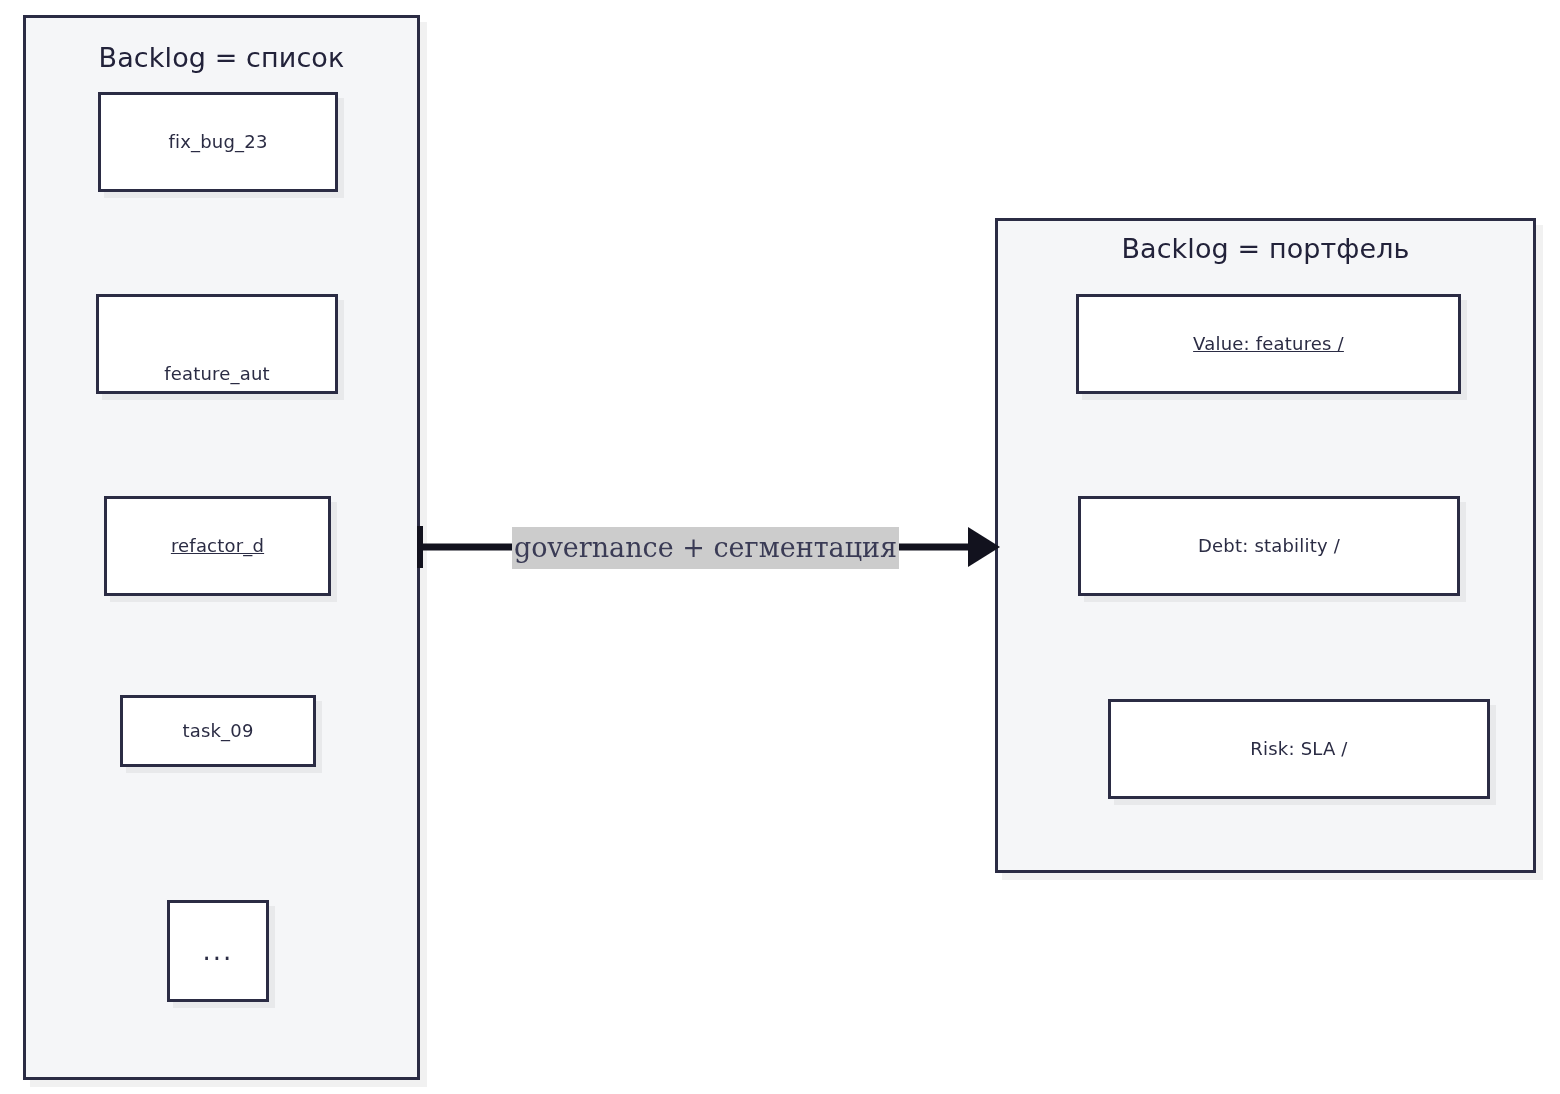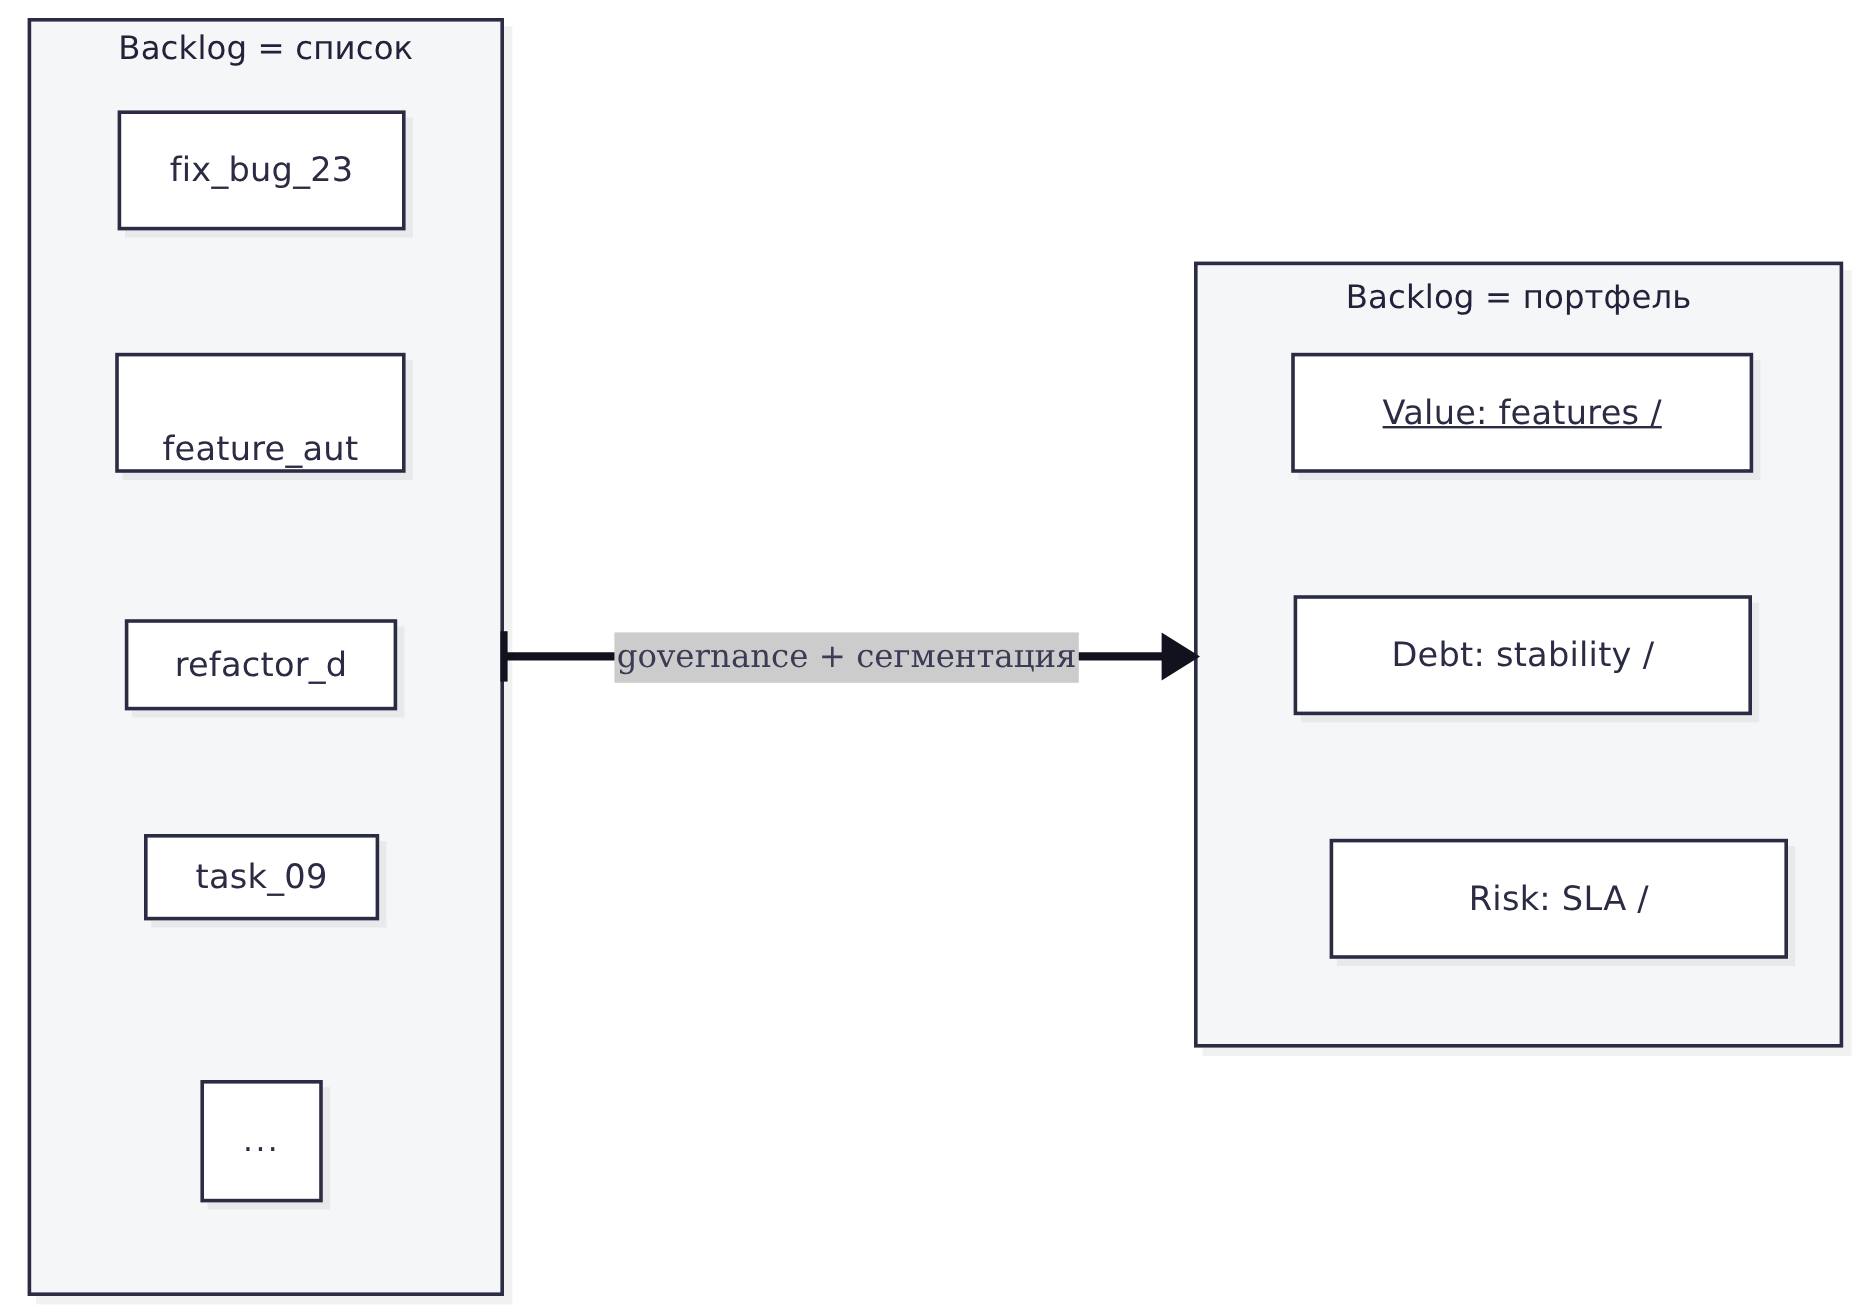--- a/index.html
+++ b/index.html
@@ -41,21 +41,21 @@
     white-space: nowrap;
   }
 
   #group-backlog-list {
     left: 23px;
     top: 15px;
     width: 397px;
     height: 1065px;
   }
   #group-backlog-list .group-title {
-    top: 7px;
+    top: 24px;
   }
 
   #group-backlog-portfolio {
     left: 995px;
     top: 218px;
     width: 541px;
     height: 655px;
   }
   #group-backlog-portfolio .group-title {
     top: 12px;
@@ -67,31 +67,31 @@
     background: #ffffff;
     border: 3px solid #2b2c44;
     box-shadow: 6px 6px 0 0 rgba(0,0,0,0.05);
     box-sizing: border-box;
     display: flex;
     align-items: center;
     justify-content: center;
     overflow: hidden;
   }
   .node-label {
-    font-size: 28px;
+    font-size: 18px;
     line-height: 34px;
     color: #2b2c44;
     white-space: nowrap;
     letter-spacing: 0.2px;
   }
 
   
   #node-fix-bug      { left: 98px;  top: 92px;  width: 240px; height: 100px; }
   #node-feature-aut  { left: 96px;  top: 294px; width: 242px; height: 100px; align-items: flex-end; }
-  #node-refactor-db  { left: 104px; top: 516px; width: 227px; height: 76px; }
+  #node-refactor-db  { left: 104px; top: 496px; width: 227px; height: 100px; text-decoration: underline; }
   #node-task-099     { left: 120px; top: 695px; width: 196px; height: 72px; }
   #node-ellipsis     { left: 167px; top: 900px; width: 102px; height: 102px; }
 
   #node-ellipsis .node-label { font-size: 26px; letter-spacing: 2px; }
 
   
   #node-value-features { left: 1076px; top: 294px; width: 385px; height: 100px; text-decoration: underline; }
   #node-debt-stability { left: 1078px; top: 496px; width: 382px; height: 100px; }
   #node-risk-sla       { left: 1108px; top: 699px; width: 382px; height: 100px; }
 

